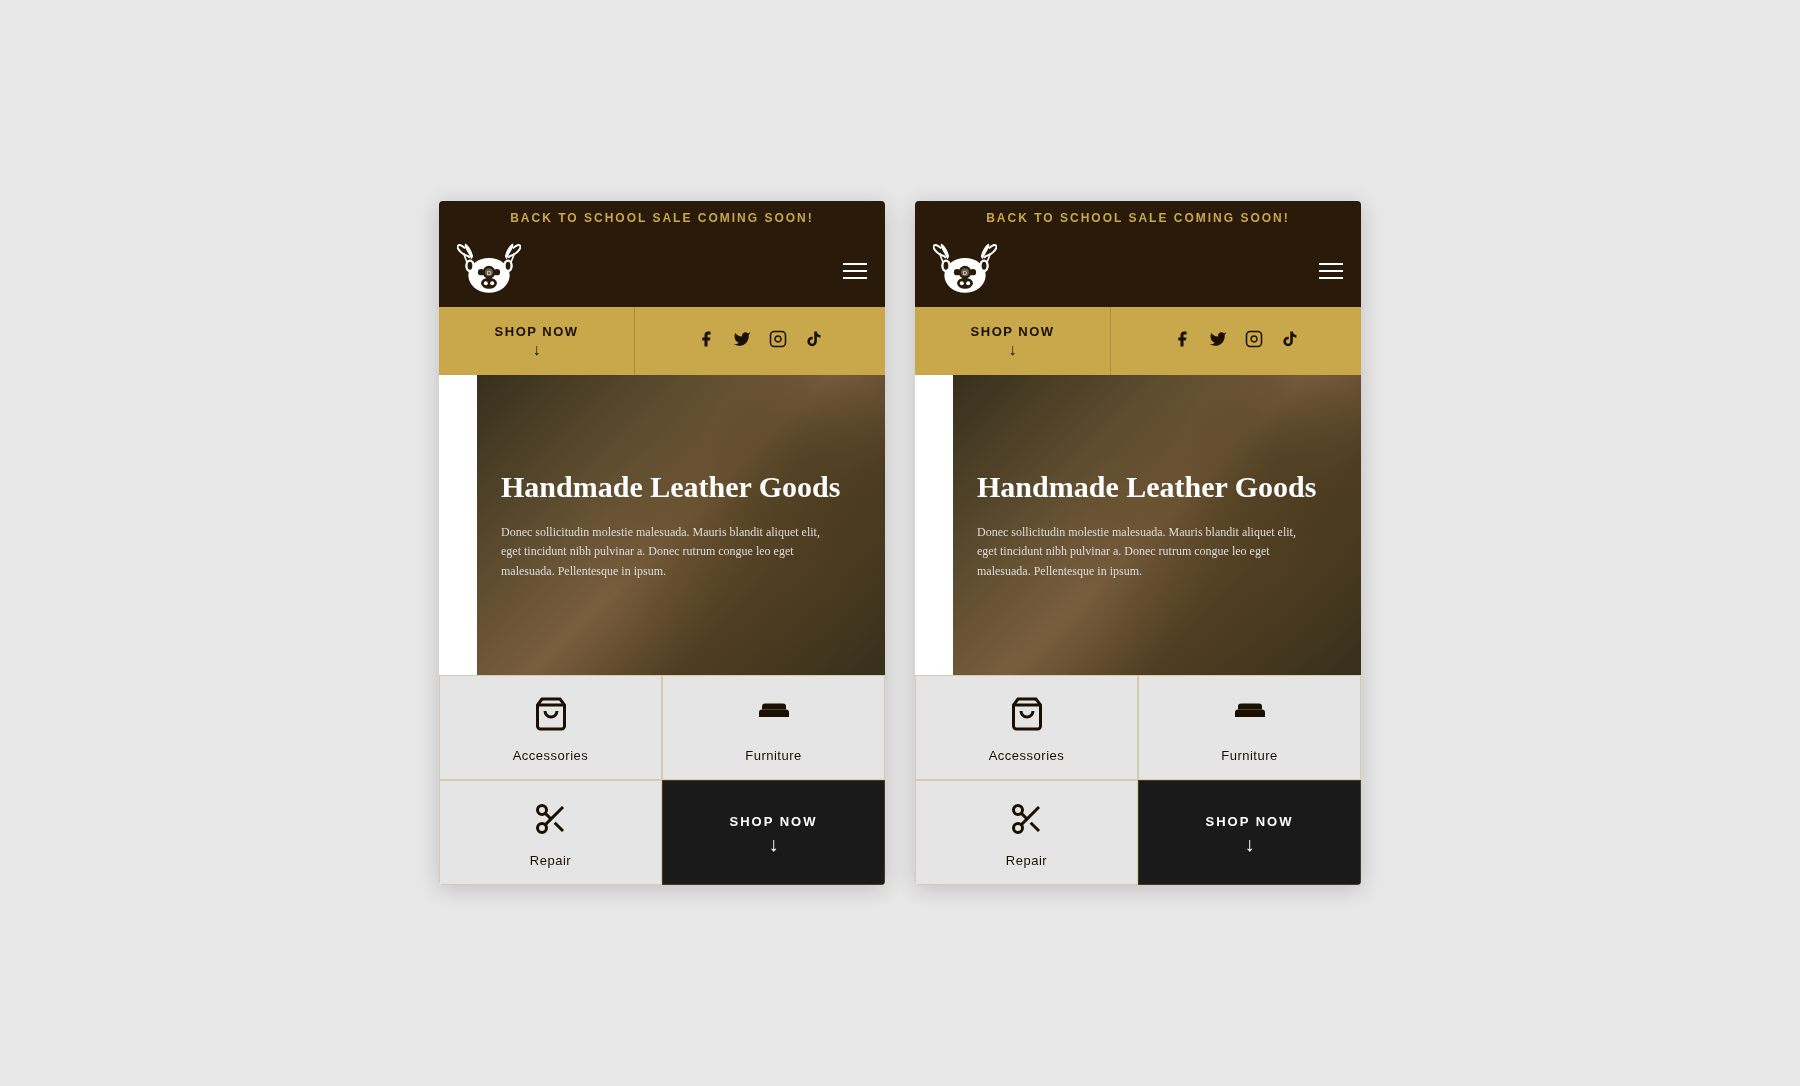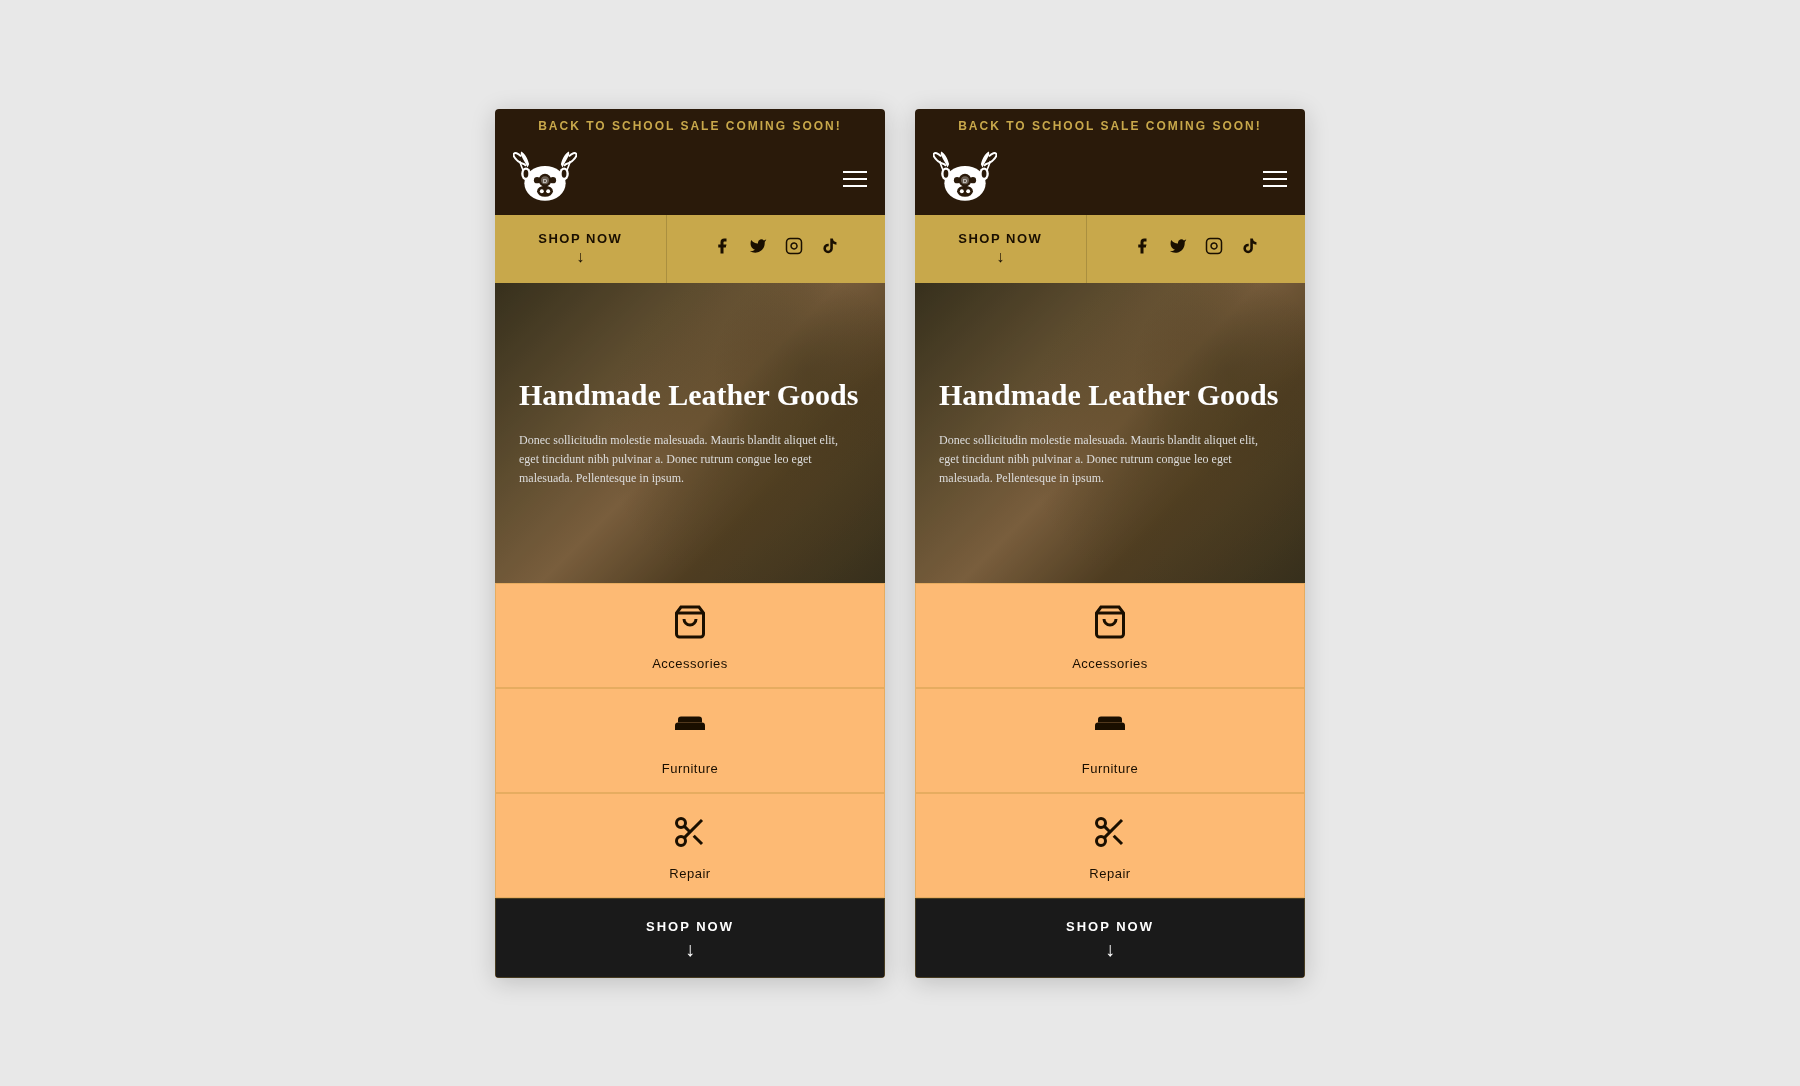--- a/index.html
+++ b/index.html
@@ -8,21 +8,21 @@
       display: flex;
       justify-content: center;
       align-items: center;
       min-height: 100vh;
       font-family: Georgia, serif;
       gap: 30px;
       padding: 20px;
     }
 
     .phone-frame {
-      width: 390px;
+      width: 446px;
       background: #fff;
       overflow: hidden;
       box-shadow: 0 4px 24px rgba(0,0,0,0.18);
       border-radius: 4px;
       flex-shrink: 0;
     }
 
     
     .announcement-bar {
       background: #2a1a0a;
@@ -114,20 +114,21 @@
     
     .hero {
       position: relative;
       background: #14532d;
       min-height: 300px;
       display: flex;
       flex-direction: column;
       justify-content: center;
       padding: 36px 24px 36px 24px;
       overflow: hidden;
+      margin-left: 38px;
     }
 
     .hero-bg {
       position: absolute;
       inset: 0;
       background: linear-gradient(135deg, #3d2a1a 0%, #6b4c30 30%, #8b6040 50%, #5a3a20 70%, #3d2a1a 100%);
       opacity: 0.85;
     }
 
     
@@ -157,23 +158,23 @@
     .hero-text {
       font-size: 12px;
       color: #ddd;
       line-height: 1.6;
       font-family: Liberation Serif, serif;
       max-width: 340px;
     }
 
     
     .category-grid {
-      background: #fdba74;
+      background: #e5e5e5;
       display: grid;
-      grid-template-columns: 1fr;
+      grid-template-columns: 1fr 1fr;
       grid-template-rows: auto auto;
     }
 
     .category-item {
       display: flex;
       flex-direction: column;
       align-items: center;
       justify-content: center;
       padding: 20px 12px 16px;
       cursor: pointer;

